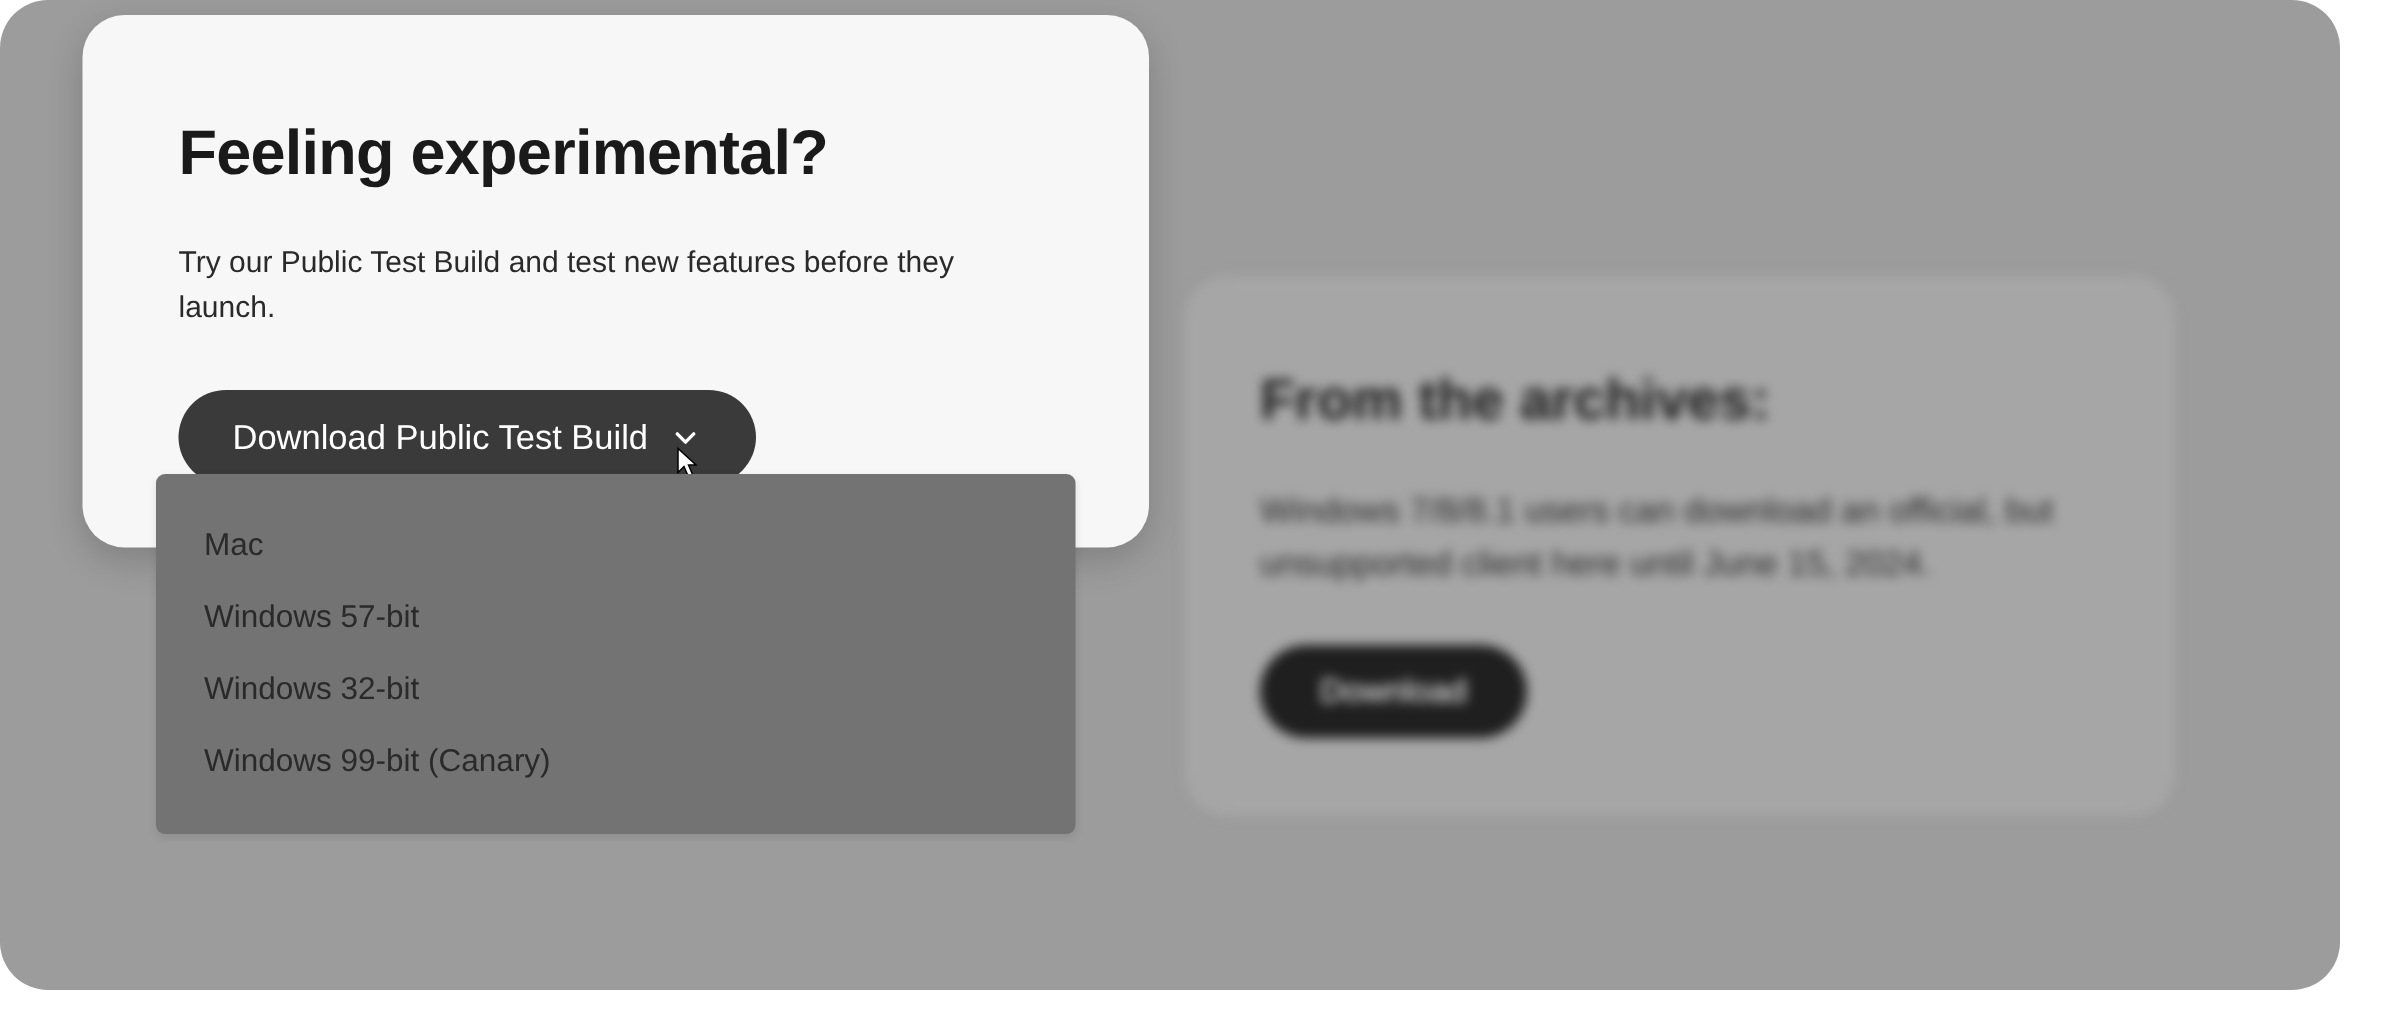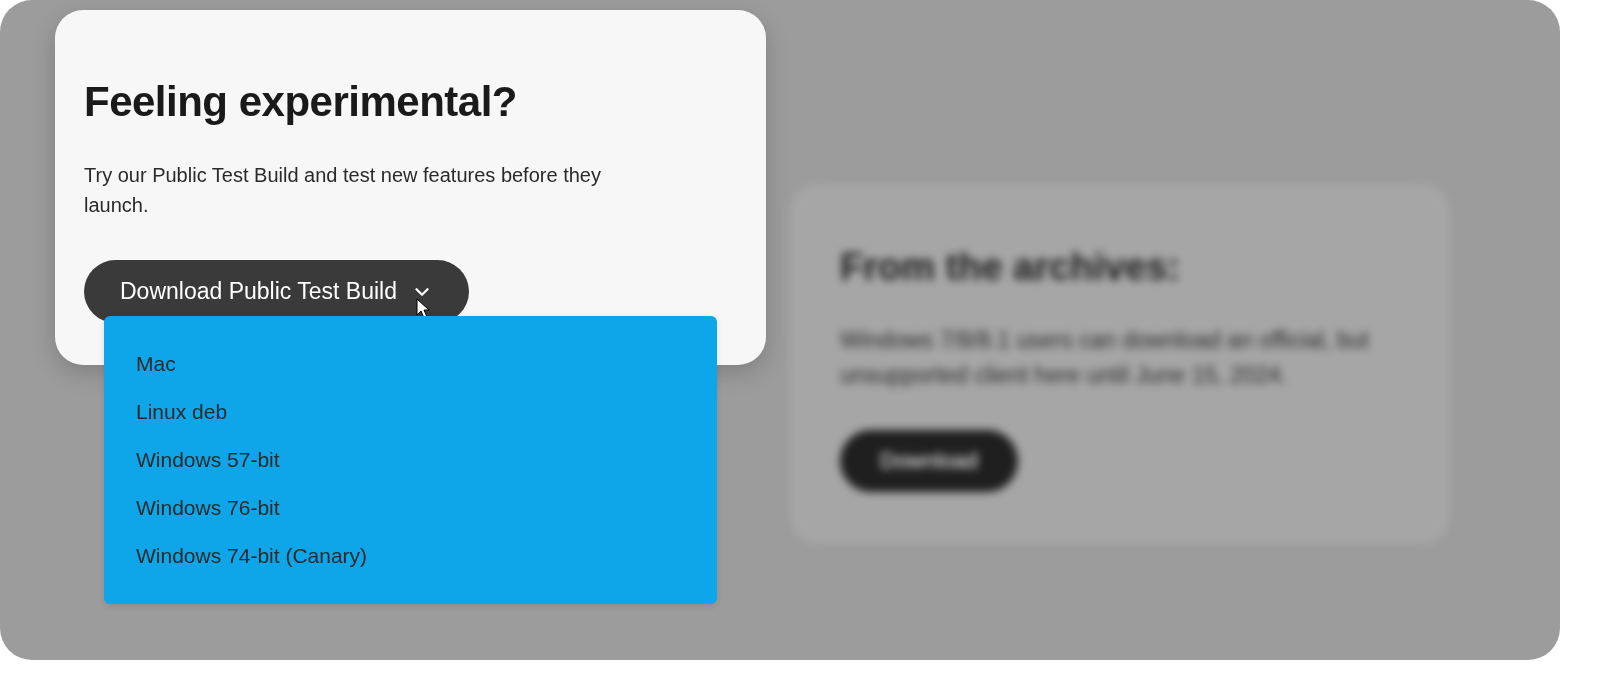--- a/index.html
+++ b/index.html
@@ -18,21 +18,21 @@
   
   .card-left {
     position: absolute;
     left: 55px;
     top: 10px;
     width: 711px;
     height: 355px;
     background: #f7f7f7;
     border-radius: 28px;
     box-shadow: 0 8px 24px rgba(0,0,0,0.18);
-    padding: 68px 52px 0 29px;
+    padding: 68px 52px 0 64px;
   }
   .card-left h2 {
     font-size: 42px;
     font-weight: 700;
     color: #1a1a1a;
     letter-spacing: -0.5px;
     margin-bottom: 34px;
   }
   .card-left p {
     font-size: 20px;
@@ -69,21 +69,21 @@
     height: 24px;
     pointer-events: none;
   }
 
   
   .dropdown {
     position: absolute;
     left: 104px;
     top: 316px;
     width: 613px;
-    background: #0ea5e9;
+    background: #737373;
     border-radius: 6px;
     padding: 24px 0;
     box-shadow: 0 2px 6px rgba(0,0,0,0.1);
   }
   .dropdown .item {
     padding: 12px 32px;
     font-size: 21px;
     color: #2a2a2a;
     cursor: pointer;
   }
@@ -152,19 +152,18 @@
       <span class="cursor">
         <svg viewBox="0 0 20 24">
             <path d="M7 2 L7 18 L11 14 L14 21 L17 20 L14 13 L19 13 Z" fill="#fff" stroke="#000" stroke-width="1"></path>
           </svg>
       </span>
     </button>
   </div>
 
   <div class="dropdown">
     <div class="item">Mac</div>
-    <div class="item">Linux deb</div>
     <div class="item">Windows 57-bit</div>
-    <div class="item">Windows 76-bit</div>
-    <div class="item">Windows 74-bit (Canary)</div>
+    <div class="item">Windows 32-bit</div>
+    <div class="item">Windows 99-bit (Canary)</div>
   </div>
 
 </div>
 
 </body></html>

